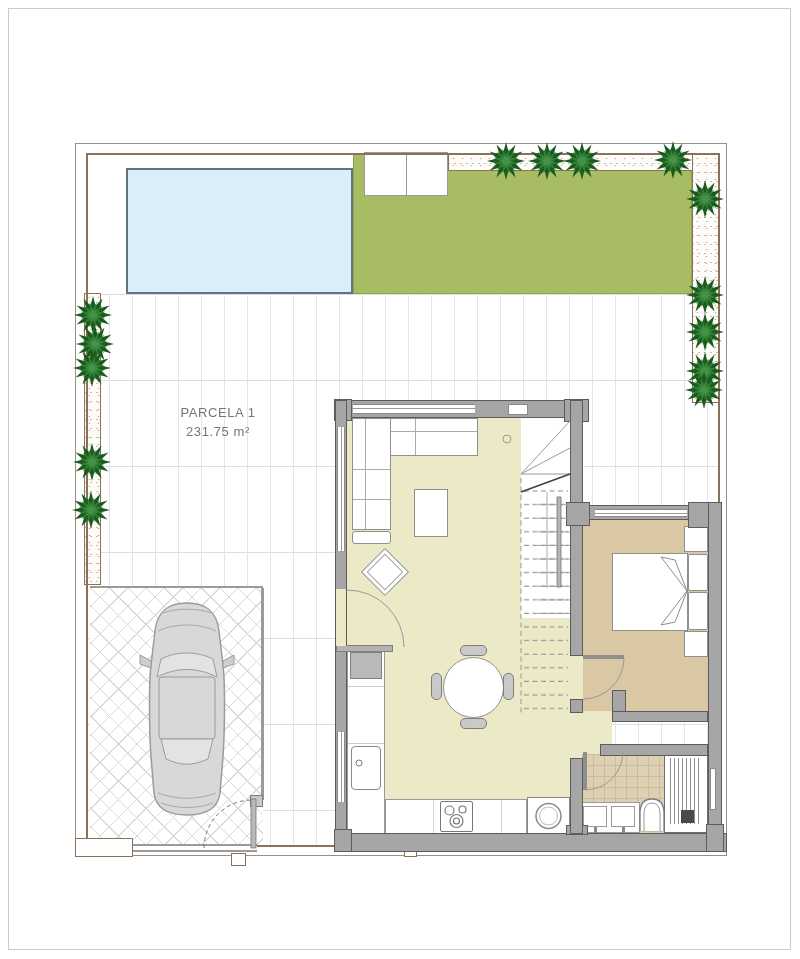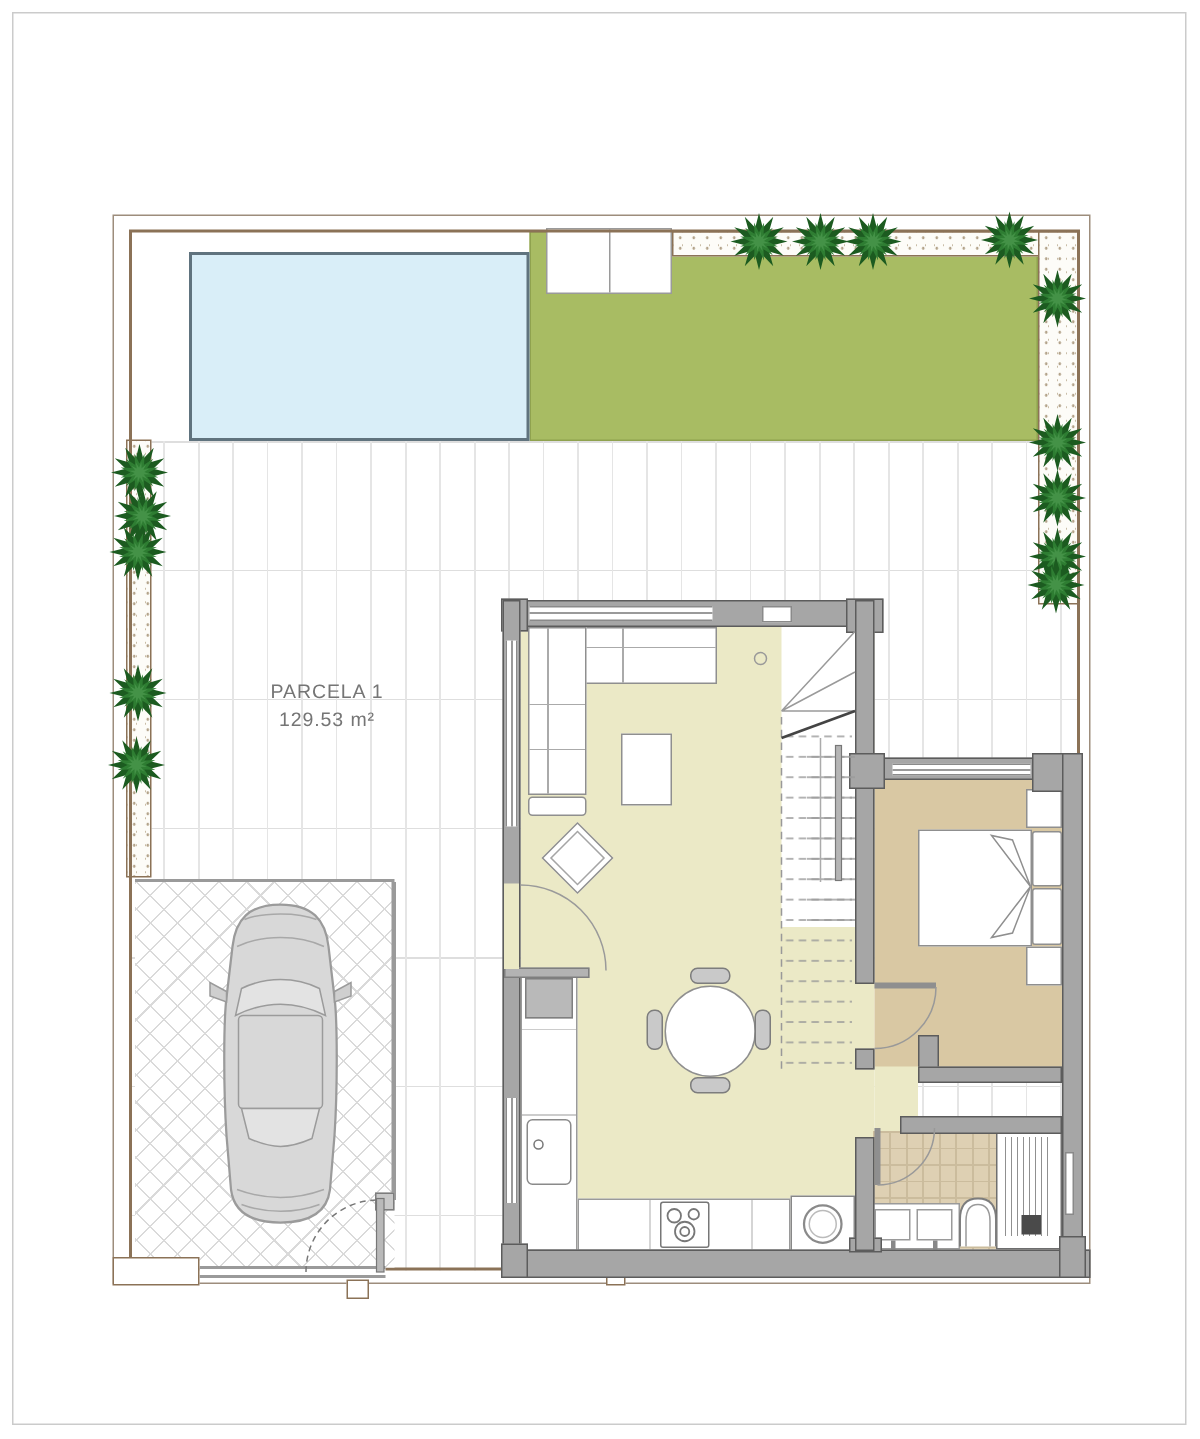--- a/index.html
+++ b/index.html
@@ -239,18 +239,18 @@
     <use href="#tree" transform="translate(685,351)"></use>
     <use href="#tree" transform="translate(684,370)"></use>
 
     <use href="#tree" transform="translate(73,295)"></use>
     <use href="#tree" transform="translate(75,324)"></use>
     <use href="#tree" transform="translate(72,348)"></use>
     <use href="#tree" transform="translate(72,442)"></use>
     <use href="#tree" transform="translate(71,490)"></use>
   </svg>
 
-  <div class="a plabel" style="left:128px;top:452px;width:180px;">
+  <div class="a plabel" style="left:128px;top:404px;width:180px;">
     <div>PARCELA 1</div>
-    <div>129.53 m²</div>
+    <div>231.75 m²</div>
   </div>
 
 </div>
 
 </body></html>

